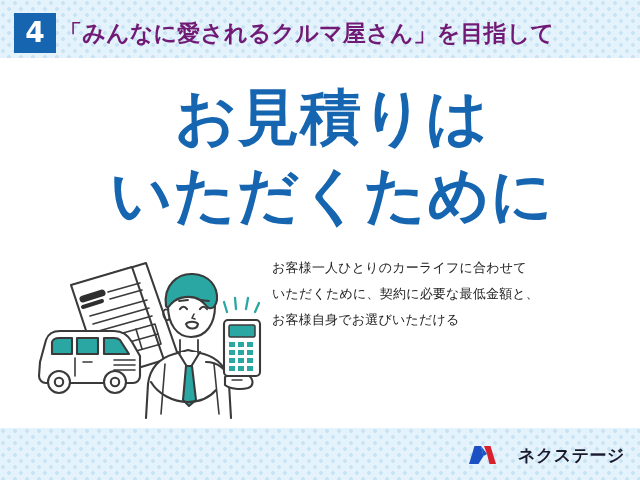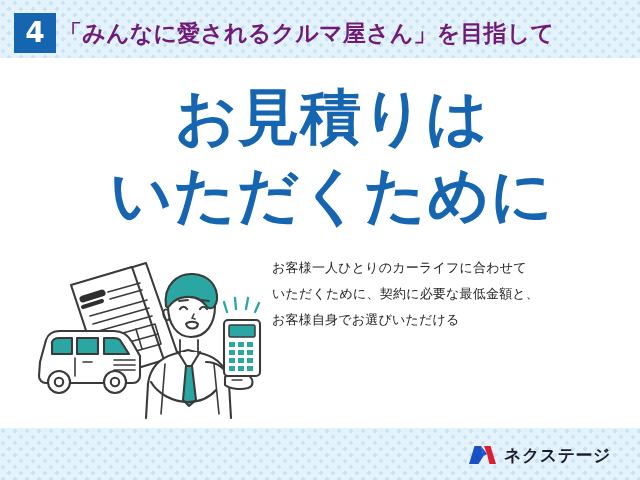--- a/index.html
+++ b/index.html
@@ -115,21 +115,21 @@
   }
 
   
   #footer-logo {
     position: absolute;
     left: 468px;
     top: 442px;
     height: 26px;
     display: flex;
     align-items: center;
-    gap: 6px;
+    gap: 20px;
     text-align: right;
   }
   #footer-logo-mark {
     width: 30px;
     height: 22px;
     display: block;
   }
   #footer-logo-text {
     font-size: 17px;
     font-weight: bold;

